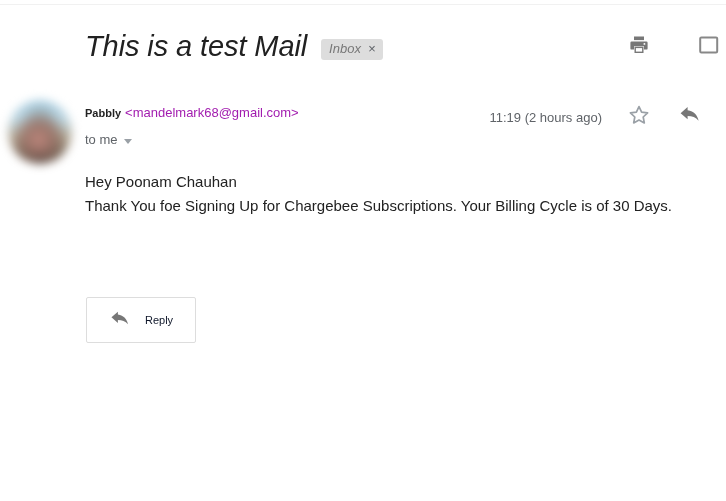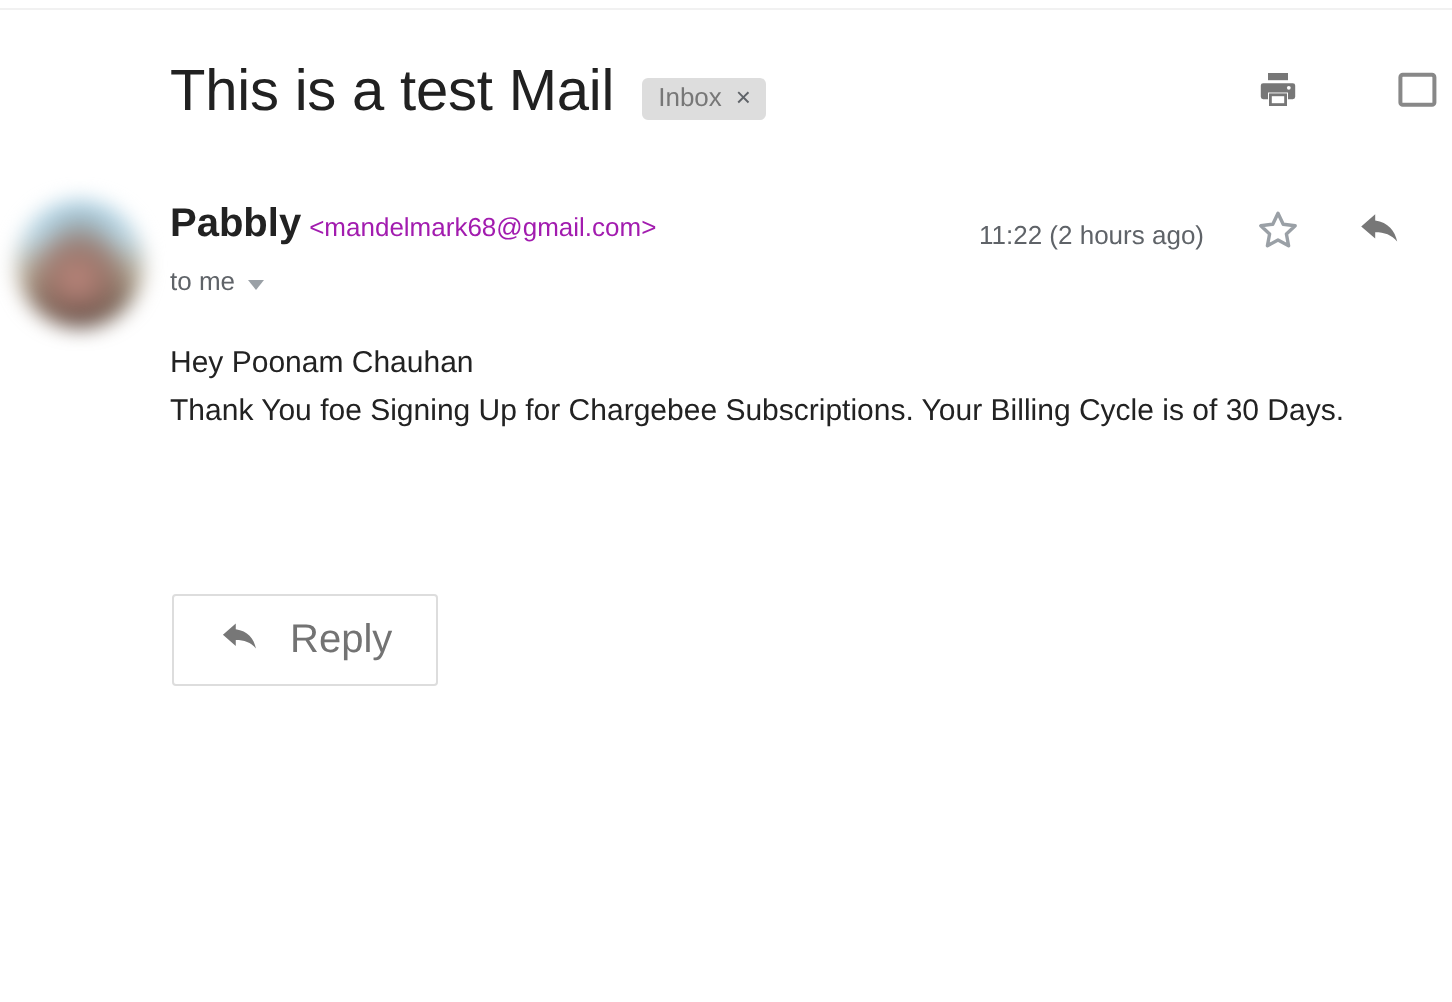--- a/index.html
+++ b/index.html
@@ -25,20 +25,21 @@
     background: #f1f1f1;
   }
 
   
   .header-row {
     position: absolute;
     top: 26px;
     left: 0;
     width: 707px;
     height: 46px;
+    font-style: italic;
   }
   .subject-line {
     position: absolute;
     left: 85px;
     top: 0;
     display: flex;
     align-items: center;
     gap: 14px;
     white-space: nowrap;
   }
@@ -120,21 +121,21 @@
   .sender-text {
     position: absolute;
     left: 85px;
     top: 6px;
   }
   .sender-line-1 {
     line-height: 20px;
     white-space: nowrap;
   }
   .sender-name {
-    font-size: 20px;
+    font-size: 11px;
     font-weight: bold;
     color: #222222;
   }
   .sender-email {
     font-size: 13px;
     color: #a21caf;
     margin-left: 4px;
   }
   .recipient-line {
     margin-top: 9px;
@@ -201,22 +202,22 @@
     gap: 12px;
     height: 46px;
     padding: 0 22px;
     background: #ffffff;
     border: 1px solid #dddddd;
     border-radius: 2px;
     cursor: pointer;
     font-family: "Liberation Sans", sans-serif;
   }
   .action-btn-label {
-    font-size: 20px;
-    color: #737373;
+    font-size: 11px;
+    color: #0f172a;
     line-height: 20px;
   }
 </style>
 </head>
 <body>
 
 <div class="top-divider"></div>
 
 <div class="header-row">
 
@@ -260,21 +261,21 @@
     <div class="sender-line-1">
       <span class="sender-name">Pabbly</span><span class="sender-email">&lt;mandelmark68@gmail.com&gt;</span>
     </div>
     <div class="recipient-line">
       <span class="recipient-text">to me</span>
       <span class="caret-down"></span>
     </div>
   </div>
 
   <div class="msg-meta">
-    <span class="timestamp">11:22 (2 hours ago)</span>
+    <span class="timestamp">11:19 (2 hours ago)</span>
     <div class="icon-btn star-btn">
       <span>
         <svg width="24" height="24" viewBox="0 0 24 24" aria-hidden="true">
           <path d="M12 3.6l2.6 5.5 6 .8-4.4 4.1 1.1 5.9-5.3-2.9-5.3 2.9 1.1-5.9L3.4 9.9l6-.8z" fill="none" stroke="#9aa0a6" stroke-width="1.7" stroke-linejoin="round"></path>
         </svg>
       </span>
     </div>
     <div class="icon-btn reply-top-btn">
       <span>
         <svg width="26" height="24" viewBox="0 0 26 24" aria-hidden="true">

